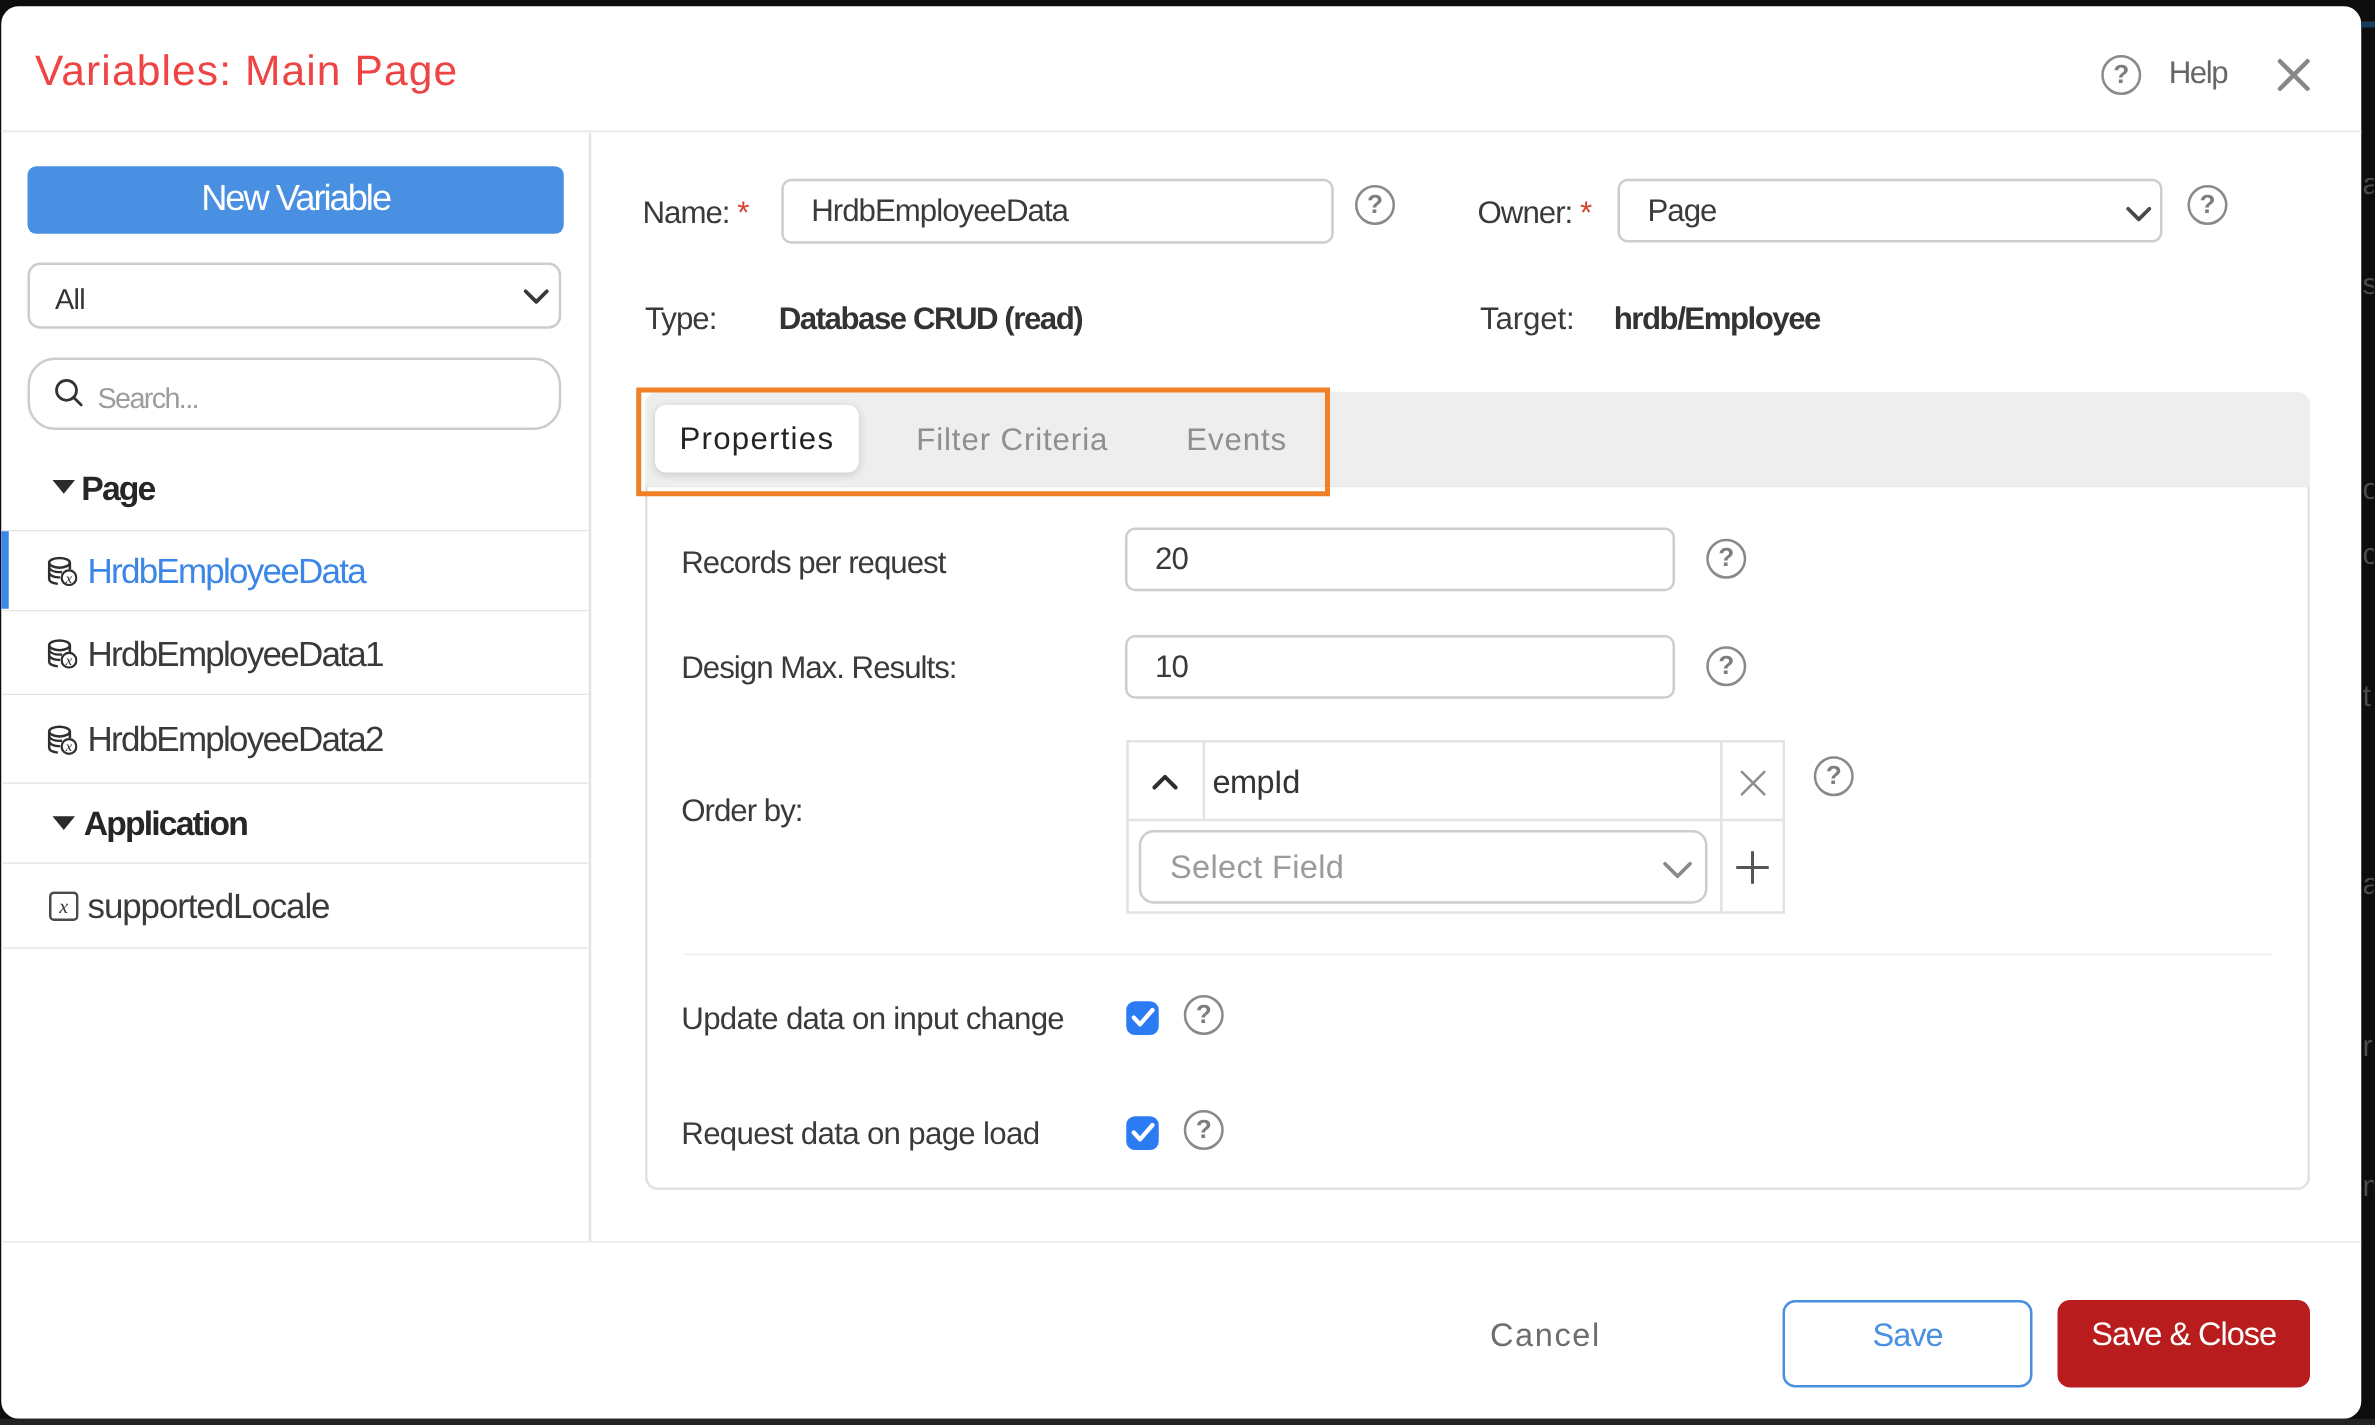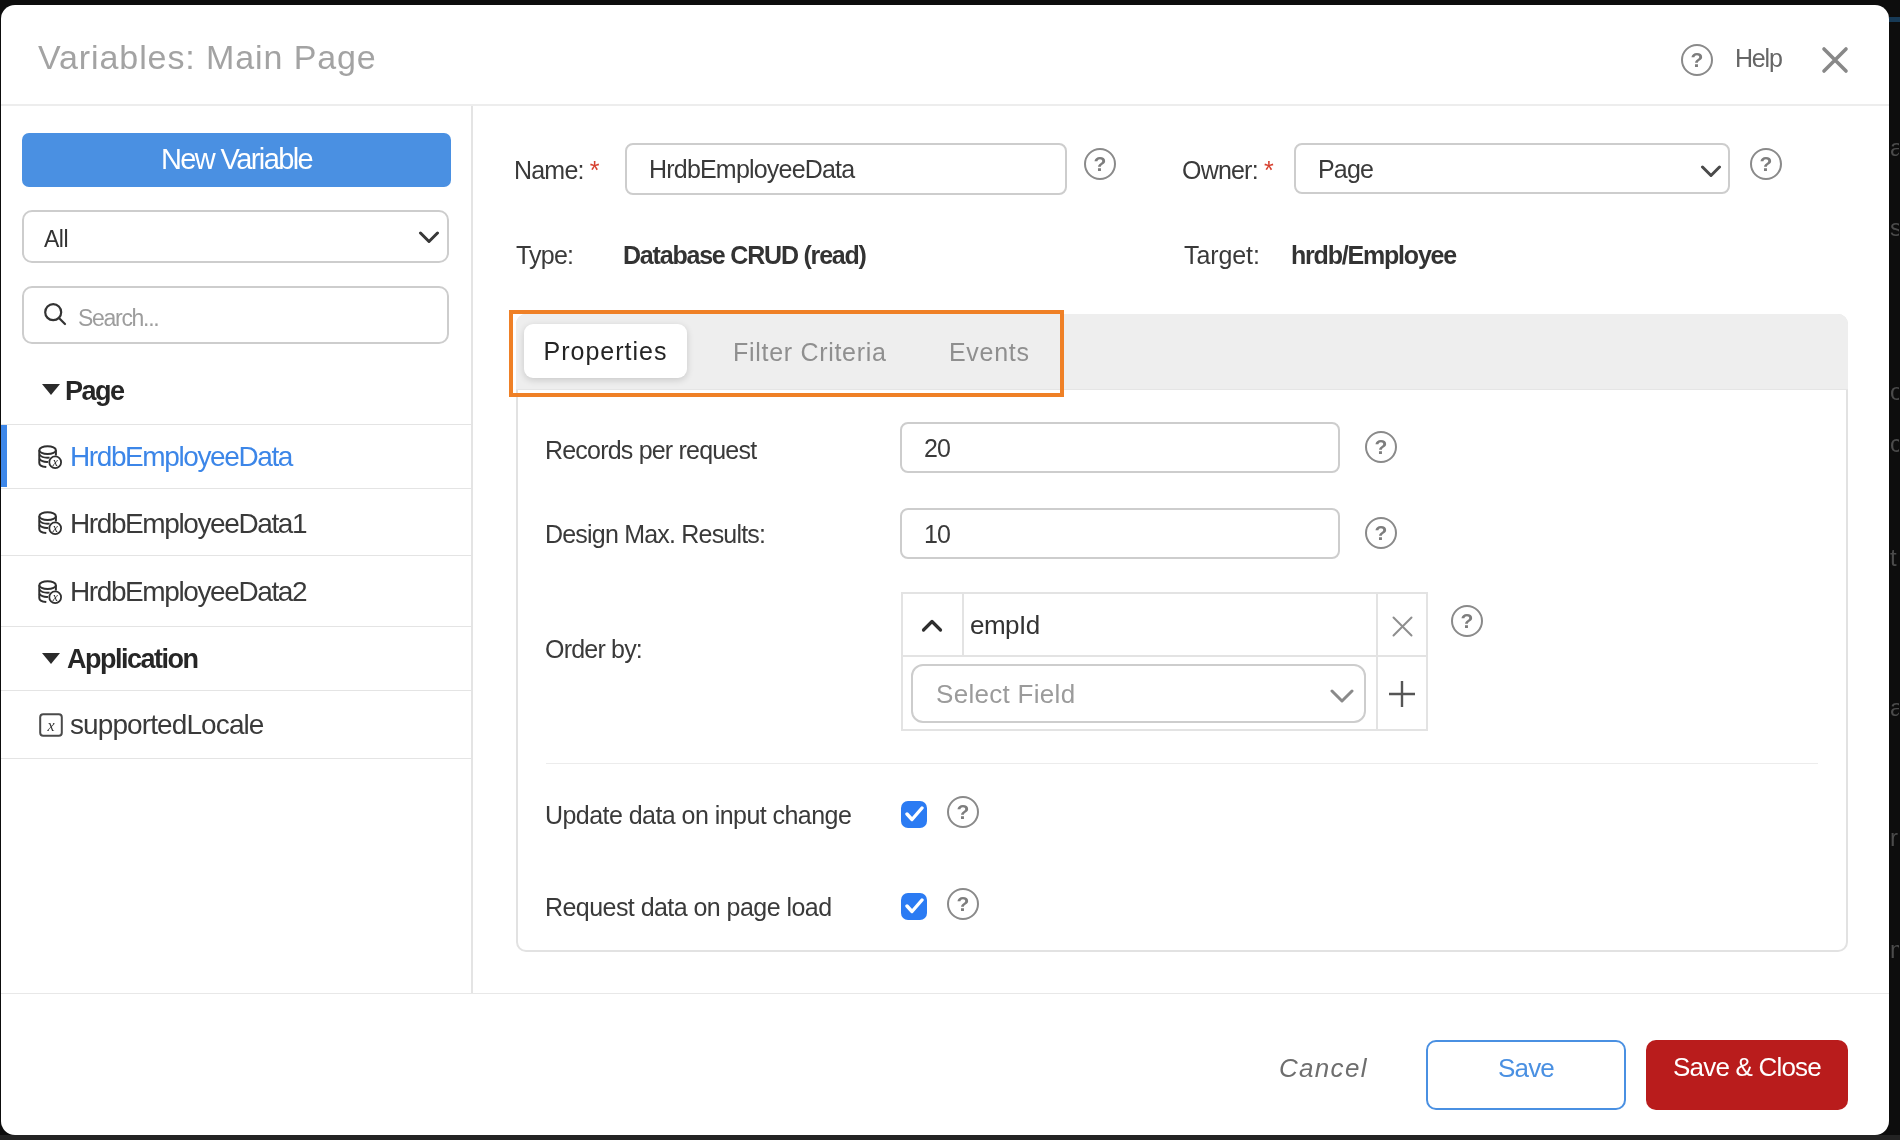--- a/index.html
+++ b/index.html
@@ -1,27 +1,27 @@
 <!DOCTYPE html>
 <html><head>
 <meta charset="utf-8">
 <style>
 * { margin:0; padding:0; box-sizing:border-box; }
 html,body { width:1900px; height:1140px; background:#0d0d0d; font-family:"Liberation Sans", sans-serif; overflow:hidden; position:relative; }
 .abs { position:absolute; }
 .modal { left:1px; top:5px; width:1888px; height:1130px; background:#fff; border-radius:14px; }
-.title { left:38px; top:39px; font-size:34px; line-height:36px; color:#a3a3a3; font-weight:400; letter-spacing:0.9px; }
+.title { left:28px; top:39px; font-size:34px; line-height:36px; color:#ef4444; font-weight:400; letter-spacing:0.9px; }
 .qc { width:32px; height:32px; border:2px solid #8a8a8a; border-radius:50%; color:#7d7d7d; font-size:21px; font-weight:700; text-align:center; line-height:28px; }
 .helptext { left:1735px; top:44px; font-size:25px; letter-spacing:-1.2px; color:#666;text-align:center; }
 .hdr-div { left:1px; top:104px; width:1888px; height:2px; background:#ededed; }
 .side-div { left:471px; top:106px; width:2px; height:887px; background:#e4e4e4; }
 .btn-new { left:22px; top:133px; width:429px; height:54px; border-radius:7px; background:#4a90e2; color:#fff; font-size:29px; font-weight:400; letter-spacing:-1.6px; text-align:center; line-height:53px; }
 .sel-all { left:22px; top:210px; width:427px; height:53px; border:2px solid #cdcdcd; border-radius:10px; }
 .sel-all span { position:absolute; left:20px; top:14px; font-size:23px; letter-spacing:-0.5px; color:#333; font-weight:400; }
-.search { left:22px; top:286px; width:427px; height:58px; border:2px solid #cdcdcd; border-radius:10px;text-decoration:underline; }
+.search { left:22px; top:286px; width:427px; height:58px; border:2px solid #cdcdcd; border-radius:22px;text-decoration:underline; }
 .search span { position:absolute; left:54px; top:17px; font-size:23px; letter-spacing:-1.3px; color:#9d9d9d; }
 .sechead { font-size:27px; line-height:27px; font-weight:700; letter-spacing:-1.5px; color:#262626; }
 .tri { width:0; height:0; border-left:9px solid transparent; border-right:9px solid transparent; border-top:11px solid #2b2b2b; }
 .sep { left:1px; width:470px; height:1px; background:#e4e4e4; }
 .selbar { left:1px; top:425px; width:6px; height:62px; background:#3d87e9; }
 .item-txt { font-size:28px; line-height:28px; color:#3a3a3a; letter-spacing:-1.4px; }
 .blue { color:#3c86e8; }
 .lbl { font-size:25px; color:#3a3a3a; line-height:25px; letter-spacing:-0.8px; }
 .bold { font-weight:700; color:#333; letter-spacing:-1.2px; }
 .ast { color:#d6402f; font-size:25px; }
@@ -175,21 +175,21 @@
 <div class="abs qc" style="left:947px; top:796px;">?</div>
 
 <div class="abs lbl" style="left:545px; top:895px; letter-spacing:-0.55px;">Request data on page load</div>
 <div class="abs checkbox" style="left:901px; top:893px;"></div>
 <svg class="abs" style="left:905px; top:898px;" width="19" height="16" viewBox="0 0 19 16">
     <path d="M2 8 L7 13.5 L17 2" fill="none" stroke="#fff" stroke-width="3.4" stroke-linecap="round" stroke-linejoin="round"></path>
   </svg>
 <div class="abs qc" style="left:947px; top:888px;">?</div>
 
 <div class="abs" style="left:1px; top:993px; width:1888px; height:1px; background:#e8e8e8;"></div>
-<div class="abs" style="left:1279px; top:1055px; font-size:26px; line-height:26px; letter-spacing:1.3px; color:#6e6e6e;font-style:italic;">Cancel</div>
+<div class="abs" style="left:1192px; top:1055px; font-size:26px; line-height:26px; letter-spacing:1.3px; color:#6e6e6e;">Cancel</div>
 <div class="abs footbtn" style="left:1426px; top:1040px; width:200px; border:2px solid #4a90e2; color:#4a90e2;">Save</div>
 <div class="abs footbtn" style="left:1646px; top:1040px; width:202px; background:#b91c1c; color:#fff; line-height:54px;">Save &amp; Close</div>
 
 <div class="abs" style="left:0px; top:1135px; width:1900px; height:5px; background:#232323;"></div>
 <div class="abs" style="left:1889px; top:17px; width:11px; height:5px; background:#173a56;"></div>
 <div class="abs blacklet" style="top:134px;">a</div>
 <div class="abs blacklet" style="top:214px;">si</div>
 <div class="abs blacklet" style="top:378px;">o</div>
 <div class="abs blacklet" style="top:430px;">c</div>
 <div class="abs blacklet" style="top:544px;">t</div>

